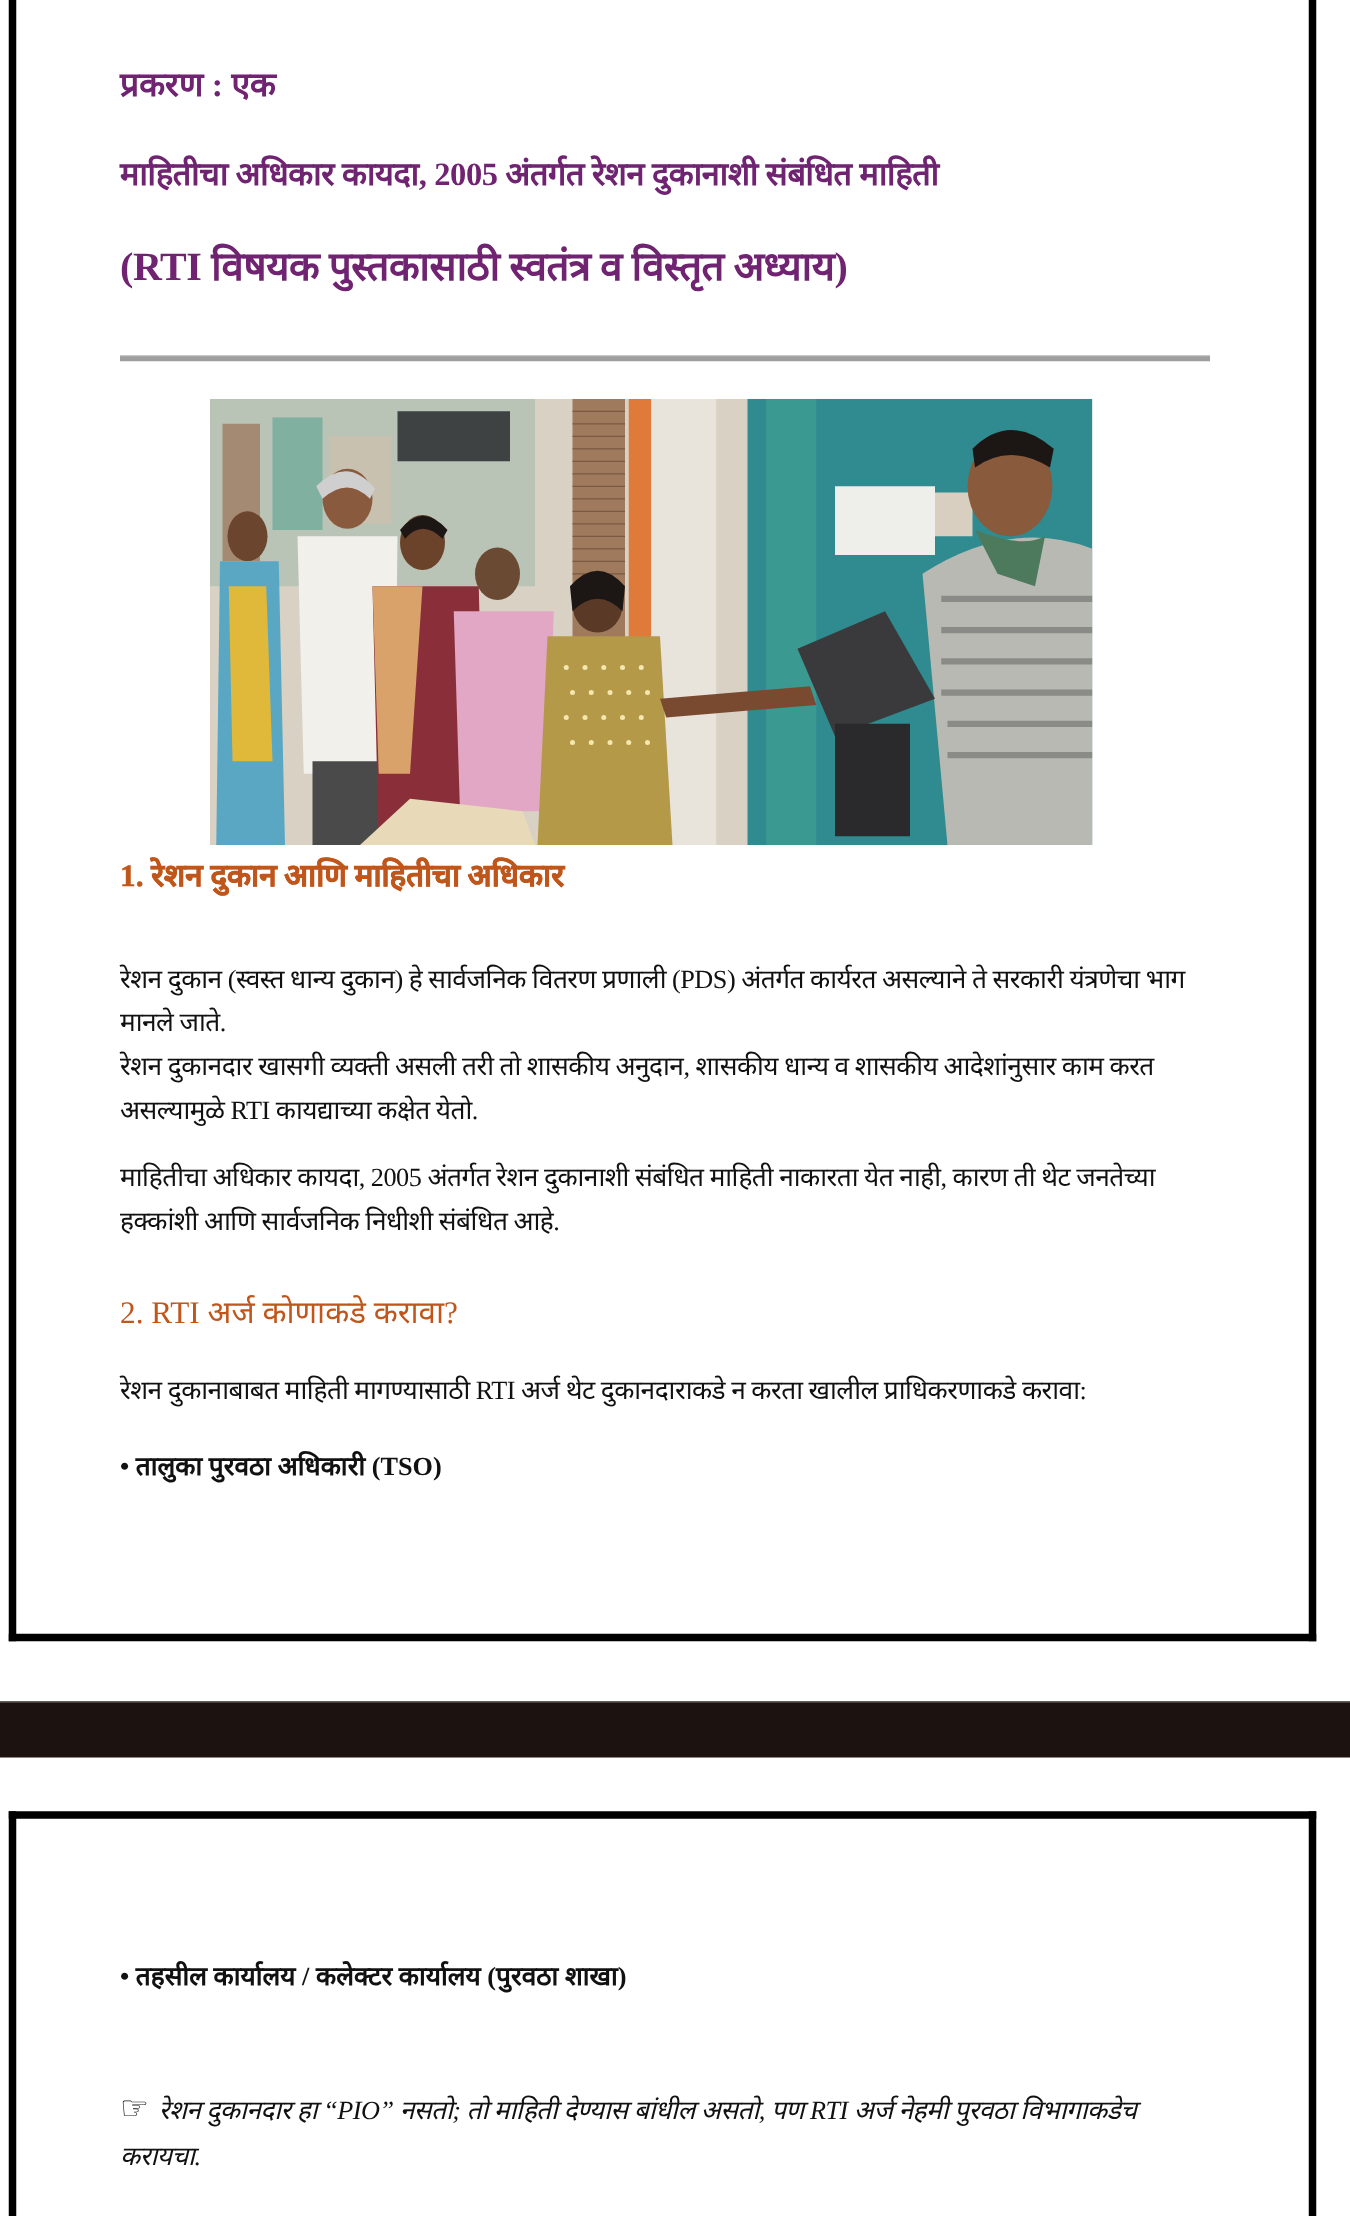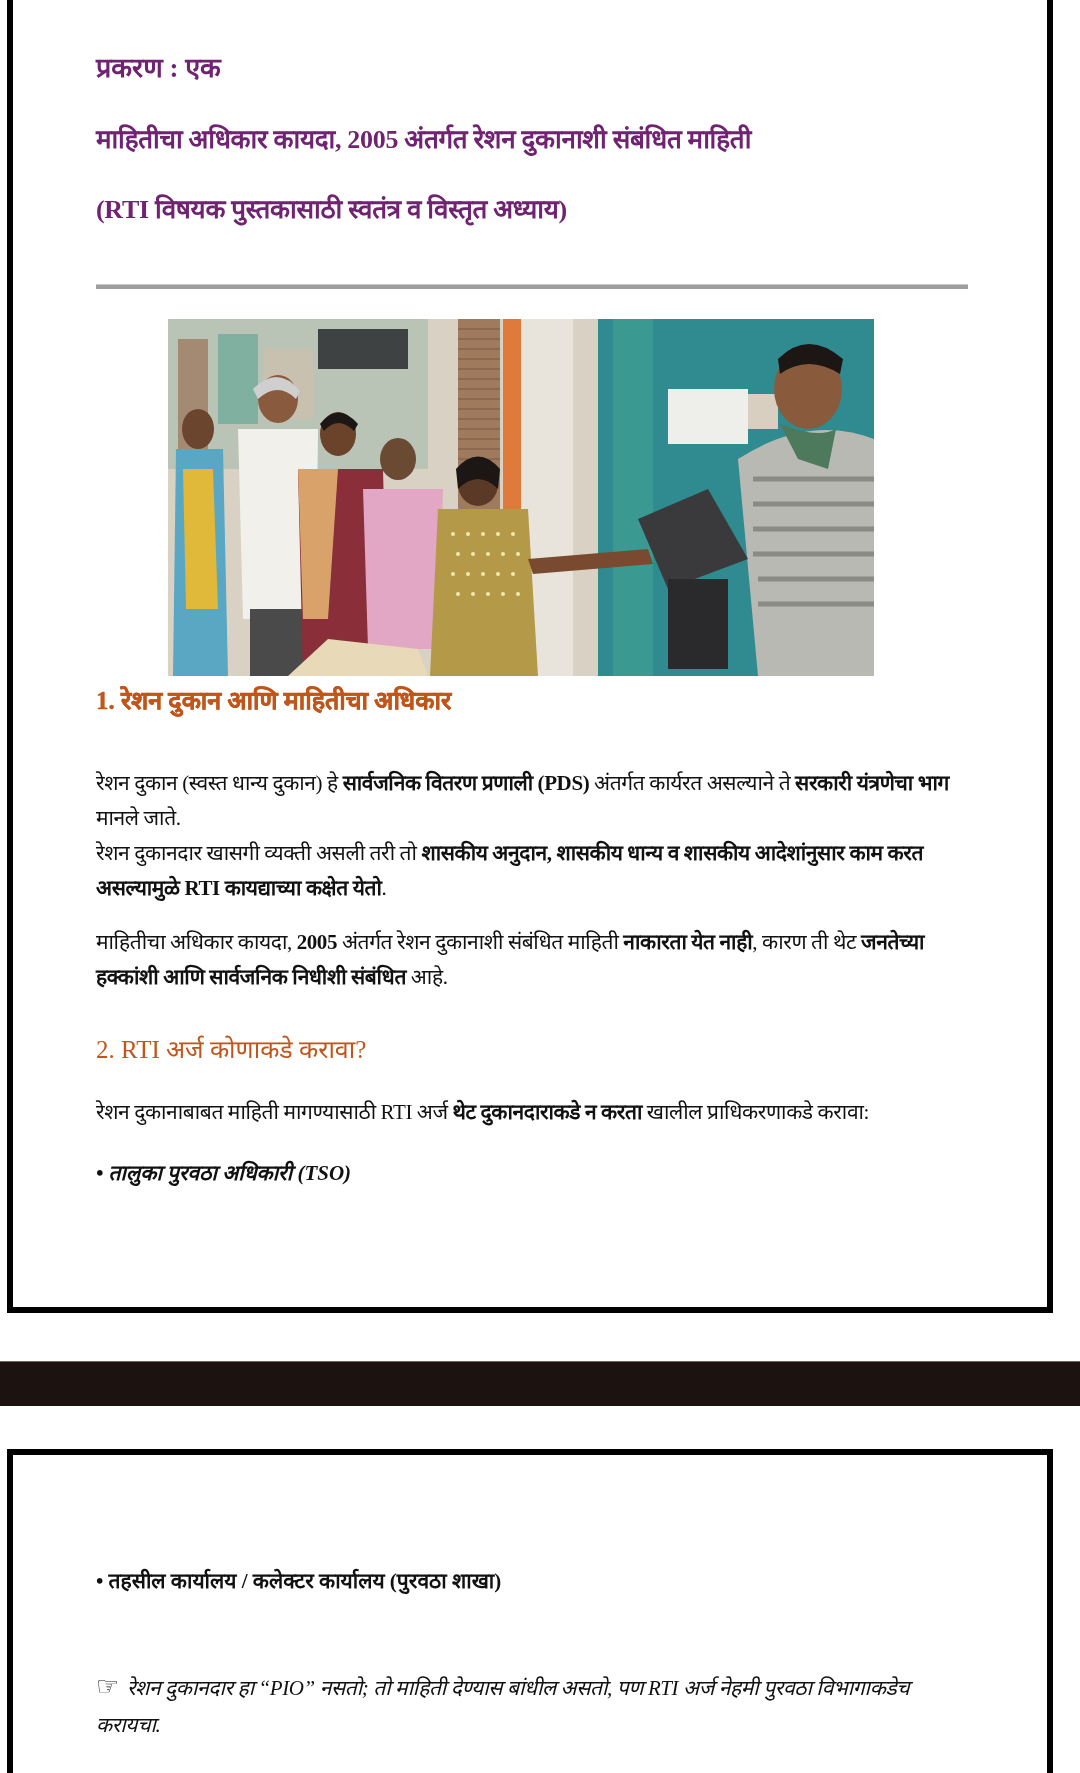--- a/index.html
+++ b/index.html
@@ -5,35 +5,35 @@
   html, body { margin:0; padding:0; background:#ffffff; }
   body { width:1080px; height:1773px; position:relative; overflow:hidden;
          font-family:"Liberation Serif","DejaVu Serif",serif; color:#111; }
   .page-box { position:absolute; left:7px; width:1046px; border:6px solid #000; background:#fff; box-sizing:border-box; }
   #box1 { top:-10px; height:1323px; border-top:none; }
   #box2 { top:1449px; height:340px; border-bottom:none; }
   .band { position:absolute; left:0; top:1361px; width:1080px; height:44px; background:#1c1210; border-top:1px solid #6e665f; }
   .abs { position:absolute;margin-top:28px; }
   .chapter { left:96px; top:20px; font-size:27px; font-weight:bold; color:#6f2371; }
   .title { left:96px; top:92px; font-size:26px; font-weight:bold; color:#6f2371; letter-spacing:-0.3px;text-align:right; }
-  .subtitle { left:96px; top:162px; font-size:26px; font-weight:bold; color:#6f2371; letter-spacing:-0.3px; }
+  .subtitle { left:96px; top:162px; font-size:32px; font-weight:bold; color:#6f2371; letter-spacing:-0.3px; }
   .rule { height:4px; background:#9e9e9e; border-top:1px solid #c8c8c8; }
   #rule1 { left:96px; top:256px; width:872px; }
   #rule2 { left:96px; top:1765px; width:872px; }
   .photo { left:168px; top:291px; width:706px; height:357px; overflow:hidden; }
   .sec-h { left:96px; font-size:25px; font-weight:normal; color:#c0561b; }
   #sec1 { top:654px; font-weight:bold; -webkit-text-stroke:0.4px #c0561b; }
   #sec2 { top:1003px; }
   .para { left:96px; width:880px; font-size:21px; line-height:35px; color:#111; letter-spacing:-0.4px; }
-  .para b { font-weight:bold; }
+  .para b { font-weight:normal; }
   #p1 { top:738px; }
   #p2 { top:897px; }
   #p3 { top:1067px; }
   .list { left:96px; font-size:21px; font-weight:bold; line-height:35px; }
-  #list1 { top:1128px;font-style:italic; }
+  #list1 { top:1128px; }
   #list2 { top:1536px; }
   .note { left:96px; top:1640px; width:840px; font-size:21px; font-style:italic; line-height:37px; letter-spacing:-0.4px; }
   .note .hand { font-style:normal; font-size:26px; margin-right:8px; }
 </style>
 </head>
 <body>
 
 <div id="box1" class="page-box"></div>
 <div class="band"></div>
 <div id="box2" class="page-box"></div>

